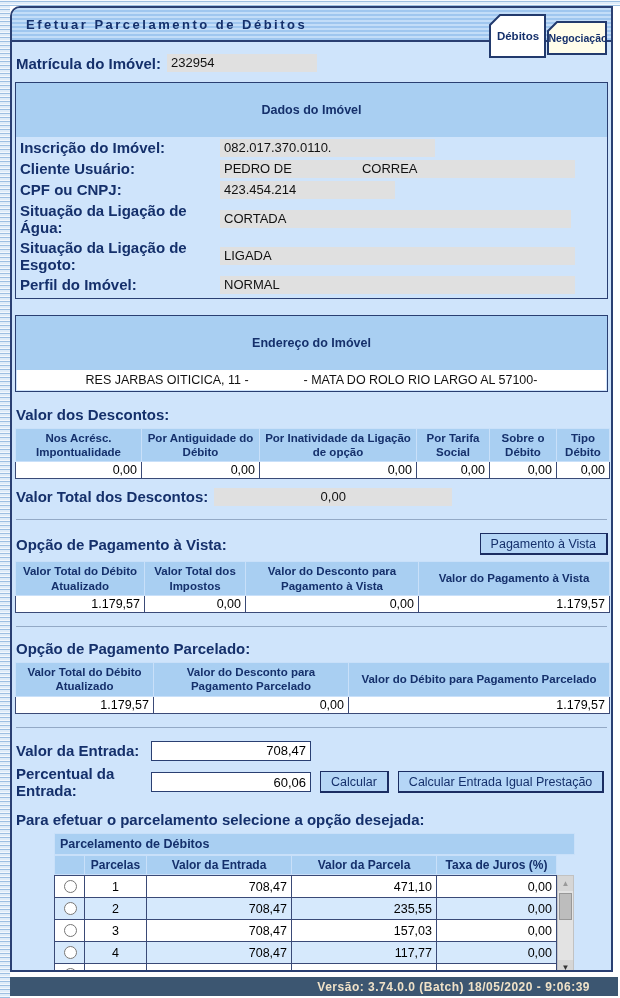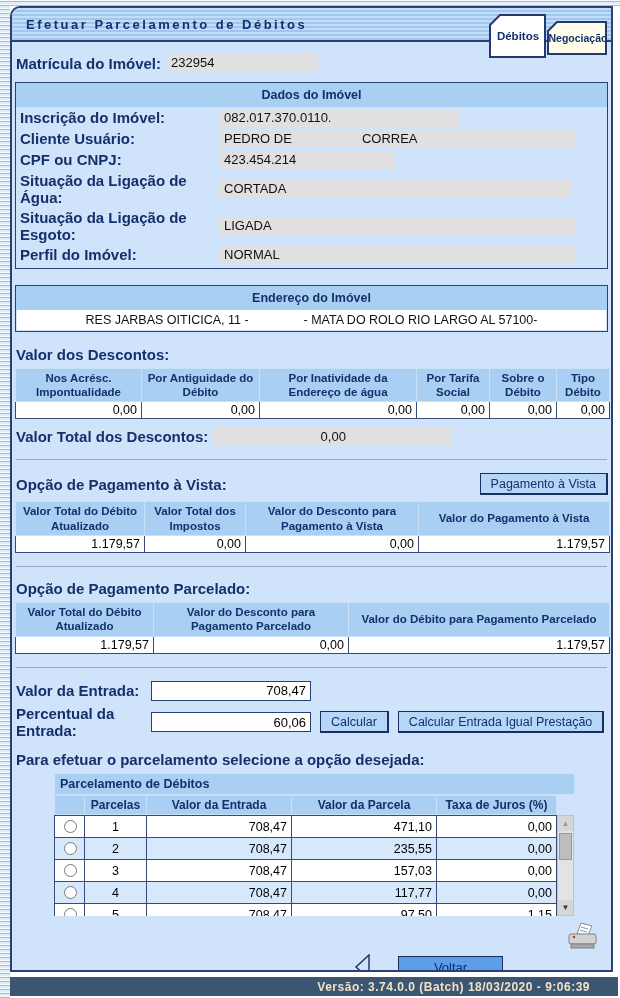--- a/index.html
+++ b/index.html
@@ -26,21 +26,21 @@
 
   .content { padding:0 3px; }
 
   .lbl { color:#15306b; font-weight:bold; font-size:15px; }
   .val-gray { background:#e0e0e0; font-size:13px; color:#111; padding:1px 4px; height:18px; }
 
   .matricula-row { margin:12px 0 10px 1px; display:flex; align-items:center; gap:6px; }
 
   .section { border:1px solid #2a3f72; background:#cfe4fb; margin-bottom:10px; }
   .section-title { background:#a9cff2; text-align:center; font-weight:bold; color:#15306b;
-    font-size:12.5px; padding:5px 0; }
+    font-size:12.5px; padding:20px 0; }
   .field-row { display:flex; align-items:center; padding:1.5px 4px; }
   .field-row .lbl { width:200px; flex:none; }
   .addr-row { background:#ffffff; display:flex; justify-content:center; gap:55px;
     font-size:12.5px; color:#111; padding:3px 0; margin:0 1px 1px 1px; }
 
   .caption { margin:10px 0 5px 1px; }
 
   table.grid { border-collapse:collapse; width:594px; table-layout:fixed; }
   table.grid th { background:#a9cff2; color:#15306b; font-size:11.5px; font-weight:bold;
     border:1px solid #c9e0f9; padding:2px 2px; text-align:center; vertical-align:middle; line-height:1.25; }
@@ -126,21 +126,21 @@
 
     <div class="matricula-row">
       <span class="lbl">Matrícula do Imóvel:</span>
       <span class="val-gray" style="width:150px">232954</span>
     </div>
 
     <div class="section">
       <div class="section-title">Dados do Imóvel</div>
       <div class="field-row">
         <span class="lbl">Inscrição do Imóvel:</span>
-        <span class="val-gray" style="width:239px">082.017.370.0110.</span>
+        <span class="val-gray" style="width:215px">082.017.370.0110.</span>
       </div>
       <div class="field-row">
         <span class="lbl">Cliente Usuário:</span>
         <span class="val-gray" style="width:355px; display:flex; gap:70px;">
           <span>PEDRO DE</span>
           <span>CORREA</span>
         </span>
       </div>
       <div class="field-row">
         <span class="lbl">CPF ou CNPJ:</span>
@@ -175,21 +175,21 @@
           <col style="width:118px">
           <col style="width:157px">
           <col style="width:73px">
           <col style="width:67px">
           <col style="width:53px">
         </colgroup>
       <tbody>
           <tr>
         <th>Nos Acrésc. Impontualidade</th>
         <th>Por Antiguidade do Débito</th>
-        <th>Por Inatividade da Endereço de água</th>
+        <th>Por Inatividade da Ligação de opção</th>
         <th>Por Tarifa Social</th>
         <th>Sobre o Débito</th>
         <th>Tipo Débito</th>
       </tr>
       <tr>
         <td>0,00</td>
         <td>0,00</td>
         <td>0,00</td>
         <td>0,00</td>
         <td>0,00</td>
@@ -373,14 +373,14 @@
       <button class="btn btn-wide">Desfazer</button>
       <button class="btn btn-wide">Cancelar</button>
       <span class="spacer"></span>
       <button class="btn">Concluir</button>
     </div>
 
   </div>
 </div>
 
 <div class="footer">
-  <span>Versão: 3.74.0.0 (Batch) 18/03/2020 - 9:06:39</span>
+  <span>Versão: 3.74.0.0 (Batch) 18/05/2020 - 9:06:39</span>
 </div>
 
 </body></html>

